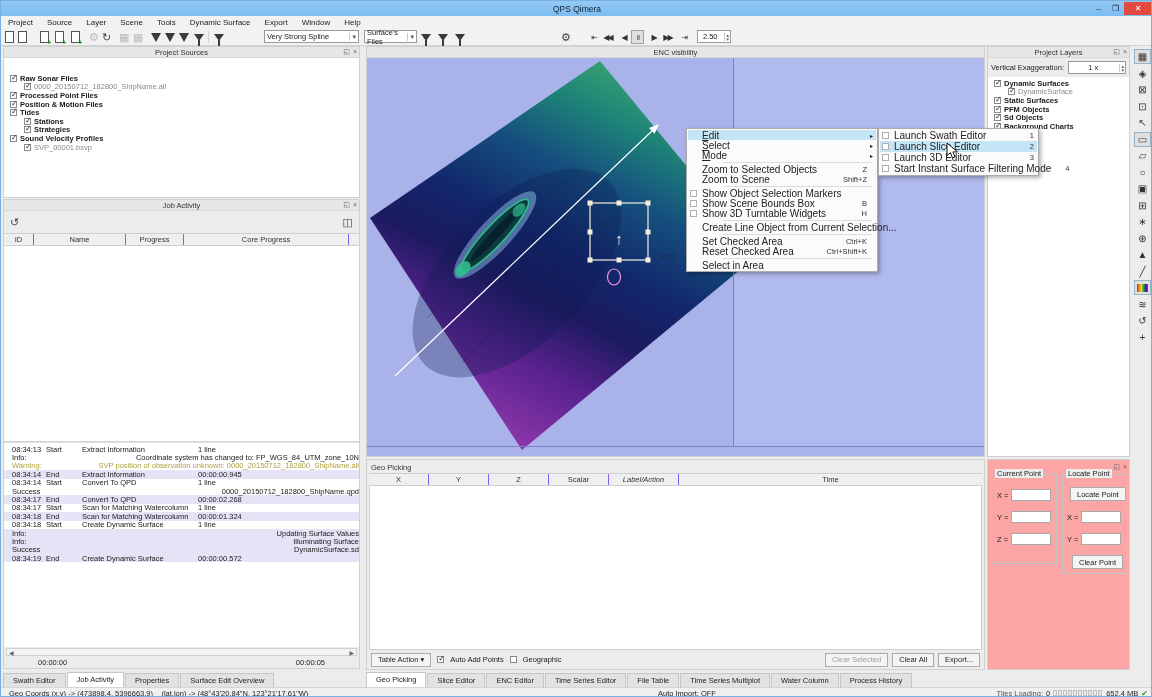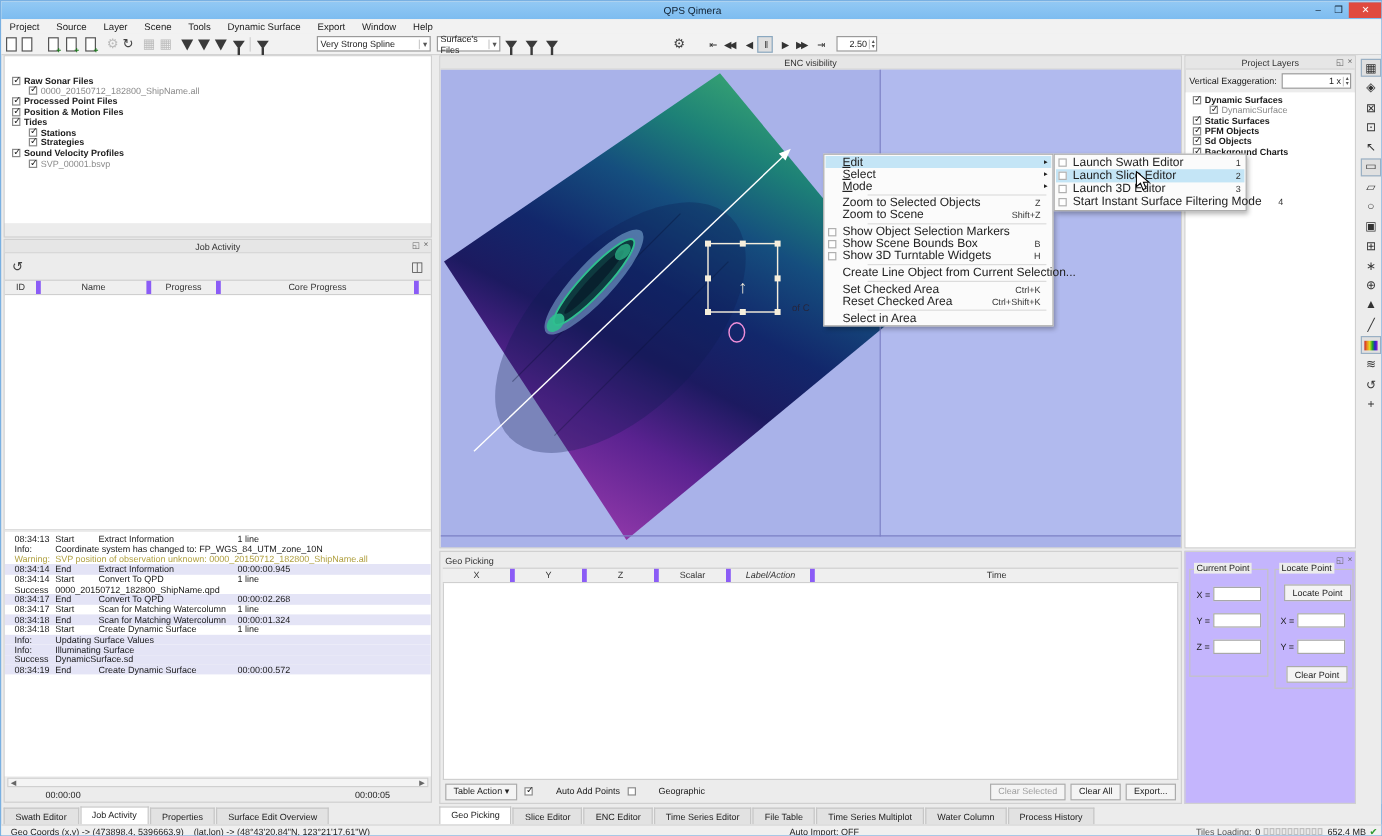--- a/index.html
+++ b/index.html
@@ -38,21 +38,21 @@
   .t-funnel::after{ content:""; position:absolute; left:-1px; top:-1px; width:2px; height:7px; background:#3a3a3a; }
   .t-sep{ width:1px; height:12px; background:#cfcfcf; }
   .combo{ background:#fff; border:1px solid #9a9a9a; font-size:7.5px; display:flex;
     align-items:center; padding:0 2px; height:13px; color:#222; }
   .combo .arrow{ margin-left:auto; font-size:7px; color:#555; border-left:1px solid #ccc; padding-left:2px; }
   .pb-btn{ width:13px; height:14px; display:flex; align-items:center; justify-content:center;
     font-size:8px; color:#333; letter-spacing:-2px; }
   .pb-btn.active{ background:#dfdfdf; border:1px solid #8aa8c0; }
   .spin{ background:#fff; border:1px solid #9a9a9a; width:34px; height:13px; font-size:7.5px;
     display:flex; align-items:center; }
-  .spin .val{ flex:1; text-align:right; padding-right:2px; }
+  .spin .val{ flex:1; text-align:center; padding-right:2px; }
   .spin .arrows{ display:flex; flex-direction:column; font-size:5px; line-height:4px; color:#555;
     border-left:1px solid #ccc; padding:0 1px; }
 
   
   .panel{ background:#ececec; border:1px solid #d0d0d0; }
   .panel-title{ height:11px; background:#e6e6e6; display:flex; align-items:center; font-size:7.5px;
     color:#333; position:relative; border-bottom:1px solid #d8d8d8; }
   .panel-title .pt-text{ position:absolute; left:0; right:0; text-align:center; }
   .pt-icons{ position:absolute; right:2px; display:flex; gap:3px; font-size:7px; color:#666; }
 
@@ -65,36 +65,36 @@
   .tree-label{ font-size:7.5px; font-weight:bold; white-space:nowrap; }
   .tree-row.file .tree-label{ font-weight:normal; color:#8a8a8a; }
 
   
   #ja-panel{ display:flex; flex-direction:column; }
   .ja-toolbar{ height:22px; display:flex; align-items:center; padding:0 6px; }
   .ja-toolbar .right{ margin-left:auto; }
   .icon-btn{ font-size:11px; color:#444; }
   .cols-header{ height:13px; display:flex; background:#efefef; border:1px solid #cfcfcf; border-left:none; border-right:none; }
   .col-cell{ font-size:7.5px; color:#333; display:flex; align-items:center; justify-content:center;
-    border-right:4px solid #8b5cf6; overflow:hidden; white-space:nowrap; }
+    border-right:1px solid #8b5cf6; overflow:hidden; white-space:nowrap; }
   #ja-cols .col-cell:nth-child(1){ width:30px; }
   #ja-cols .col-cell:nth-child(2){ width:92px; }
   #ja-cols .col-cell:nth-child(3){ width:58px; }
   #ja-cols .col-cell:nth-child(4){ flex:1; }
   #ja-cols .col-cell:nth-child(5){ width:10px; border-right:none; }
   .ja-empty{ flex:1; background:#fff; border-bottom:1px solid #d5d5d5; }
   #ja-log{ height:205px; background:#fff; overflow:hidden; border-top:1px solid #e0e0e0; padding-top:2px; }
   .log-row{ display:flex; height:8.4px; align-items:center; padding-left:8px; }
   .log-row.hl{ background:#e4e4f6; }
   .lc{ font-size:7.5px; white-space:nowrap; overflow:hidden; }
   .lc1{ width:34px; flex:none; }
   .lc2{ width:36px; flex:none; }
   .lc3{ width:116px; flex:none; }
   .lc4{ flex:1; }
-  .log-row.msg .lc2{ width:auto; flex:1; }
+  .log-row.msg .lc2{ width:auto; flex:1;text-align:right; }
   .log-row.warn .lc{ color:#b0a040; }
   #ja-slider{ height:8px; display:flex; align-items:center; border:1px solid #d0d0d0;
     background:#f4f4f4; margin:1px 2px 0 2px; font-size:6px; color:#666; justify-content:space-between; padding:0 2px;}
   #ja-times{ height:12px; display:flex; align-items:center; justify-content:space-between;
     font-size:7.5px; color:#222; padding:0 34px 0 34px; }
 
   
   .tabs-row{ display:flex; align-items:flex-end; height:16px; }
   .tab{ font-size:7.5px; color:#222; background:#e2e2e2; border:1px solid #c6c6c6; border-bottom:none;
     padding:2px 9px; margin-right:1px; white-space:nowrap; }
@@ -108,29 +108,29 @@
   #gp-dock{ display:flex; flex-direction:column; background:#ececec; border:1px solid #d0d0d0; }
   #gp-title{ font-size:7.5px; color:#333; padding:3px 4px 1px 4px; }
   #gp-cols .col-cell:nth-child(-n+4){ width:60px; }
   #gp-cols .col-cell:nth-child(5){ width:70px;font-style:italic; }
   #gp-cols .col-cell:nth-child(6){ flex:1; border-right:none; }
   .gp-body{ flex:1; background:#fff; border:1px solid #cfcfcf; border-top:none; margin:0 2px; }
   #gp-controls{ height:19px; display:flex; align-items:center; padding:0 4px; gap:6px; }
   .small-btn{ background:#f4f4f4; border:1px solid #ababab; font-size:7.5px; padding:1.5px 6px;
     color:#222; white-space:nowrap; }
   .small-btn.disabled{ color:#a0a0a0; }
-  .chk-label{ display:flex; align-items:center; gap:16px; font-size:7.5px; }
+  .chk-label{ display:flex; align-items:center; gap:3px; font-size:7.5px; }
   #gp-controls .right{ margin-left:auto; display:flex; gap:4px; }
 
   
   #pl-panel{ display:flex; flex-direction:column; }
   #ve-row{ display:flex; align-items:center; font-size:7.5px; padding:3px 3px; gap:3px; }
   #ve-input{ margin-left:auto; width:58px; }
   #pl-tree{ flex:1; }
-  #br-dock{ background:#c4b5fd; border:1px solid #d0d0d0; }
+  #br-dock{ background:#fca5a5; border:1px solid #d0d0d0; }
   .groupbox{ position:absolute; border:1px solid #c4c4c4; }
   .gb-legend{ position:absolute; top:-6px; left:3px; background:#ececec; font-size:7.5px; padding:0 2px; color:#222; }
   .field-row{ position:absolute; display:flex; align-items:center; gap:3px; font-size:7.5px; }
   .field-input{ background:#fff; border:1px solid #a8a8a8; width:44px; height:12px; }
 
   
   #rt-bar{ background:#ececec; display:flex; flex-direction:column; align-items:center; padding-top:3px; }
   .rt-btn{ width:17px; height:15px; display:flex; align-items:center; justify-content:center;
     font-size:10px; color:#333; margin-bottom:1.5px; flex:none; }
   .rt-btn.active{ background:#e0e0e0; border:1px solid #9ab0c4; }
@@ -269,20 +269,27 @@
     <span class="tb spin" style="left:696px">
       <span class="val">2.50</span>
       <span class="arrows">
           <span>▴</span>
           <span>▾</span>
         </span>
     </span>
   </div>
 
   <div class="abs panel" style="left:2px; top:45px; width:357px; height:152px">
+    <div class="panel-title">
+      <span class="pt-text">Project Sources</span>
+      <span class="pt-icons">
+          <span>◱</span>
+          <span>×</span>
+        </span>
+    </div>
     <div class="tree" style="height:139px; padding-top:16px">
 
         <div class="tree-row" style="--indent: 0;">
           <span class="checkbox on"></span>
           <span class="tree-label">Raw Sonar Files</span>
         </div>
 
         <div class="tree-row file" style="--indent: 1;">
           <span class="checkbox on"></span>
           <span class="tree-label">0000_20150712_182800_ShipName.all</span>

